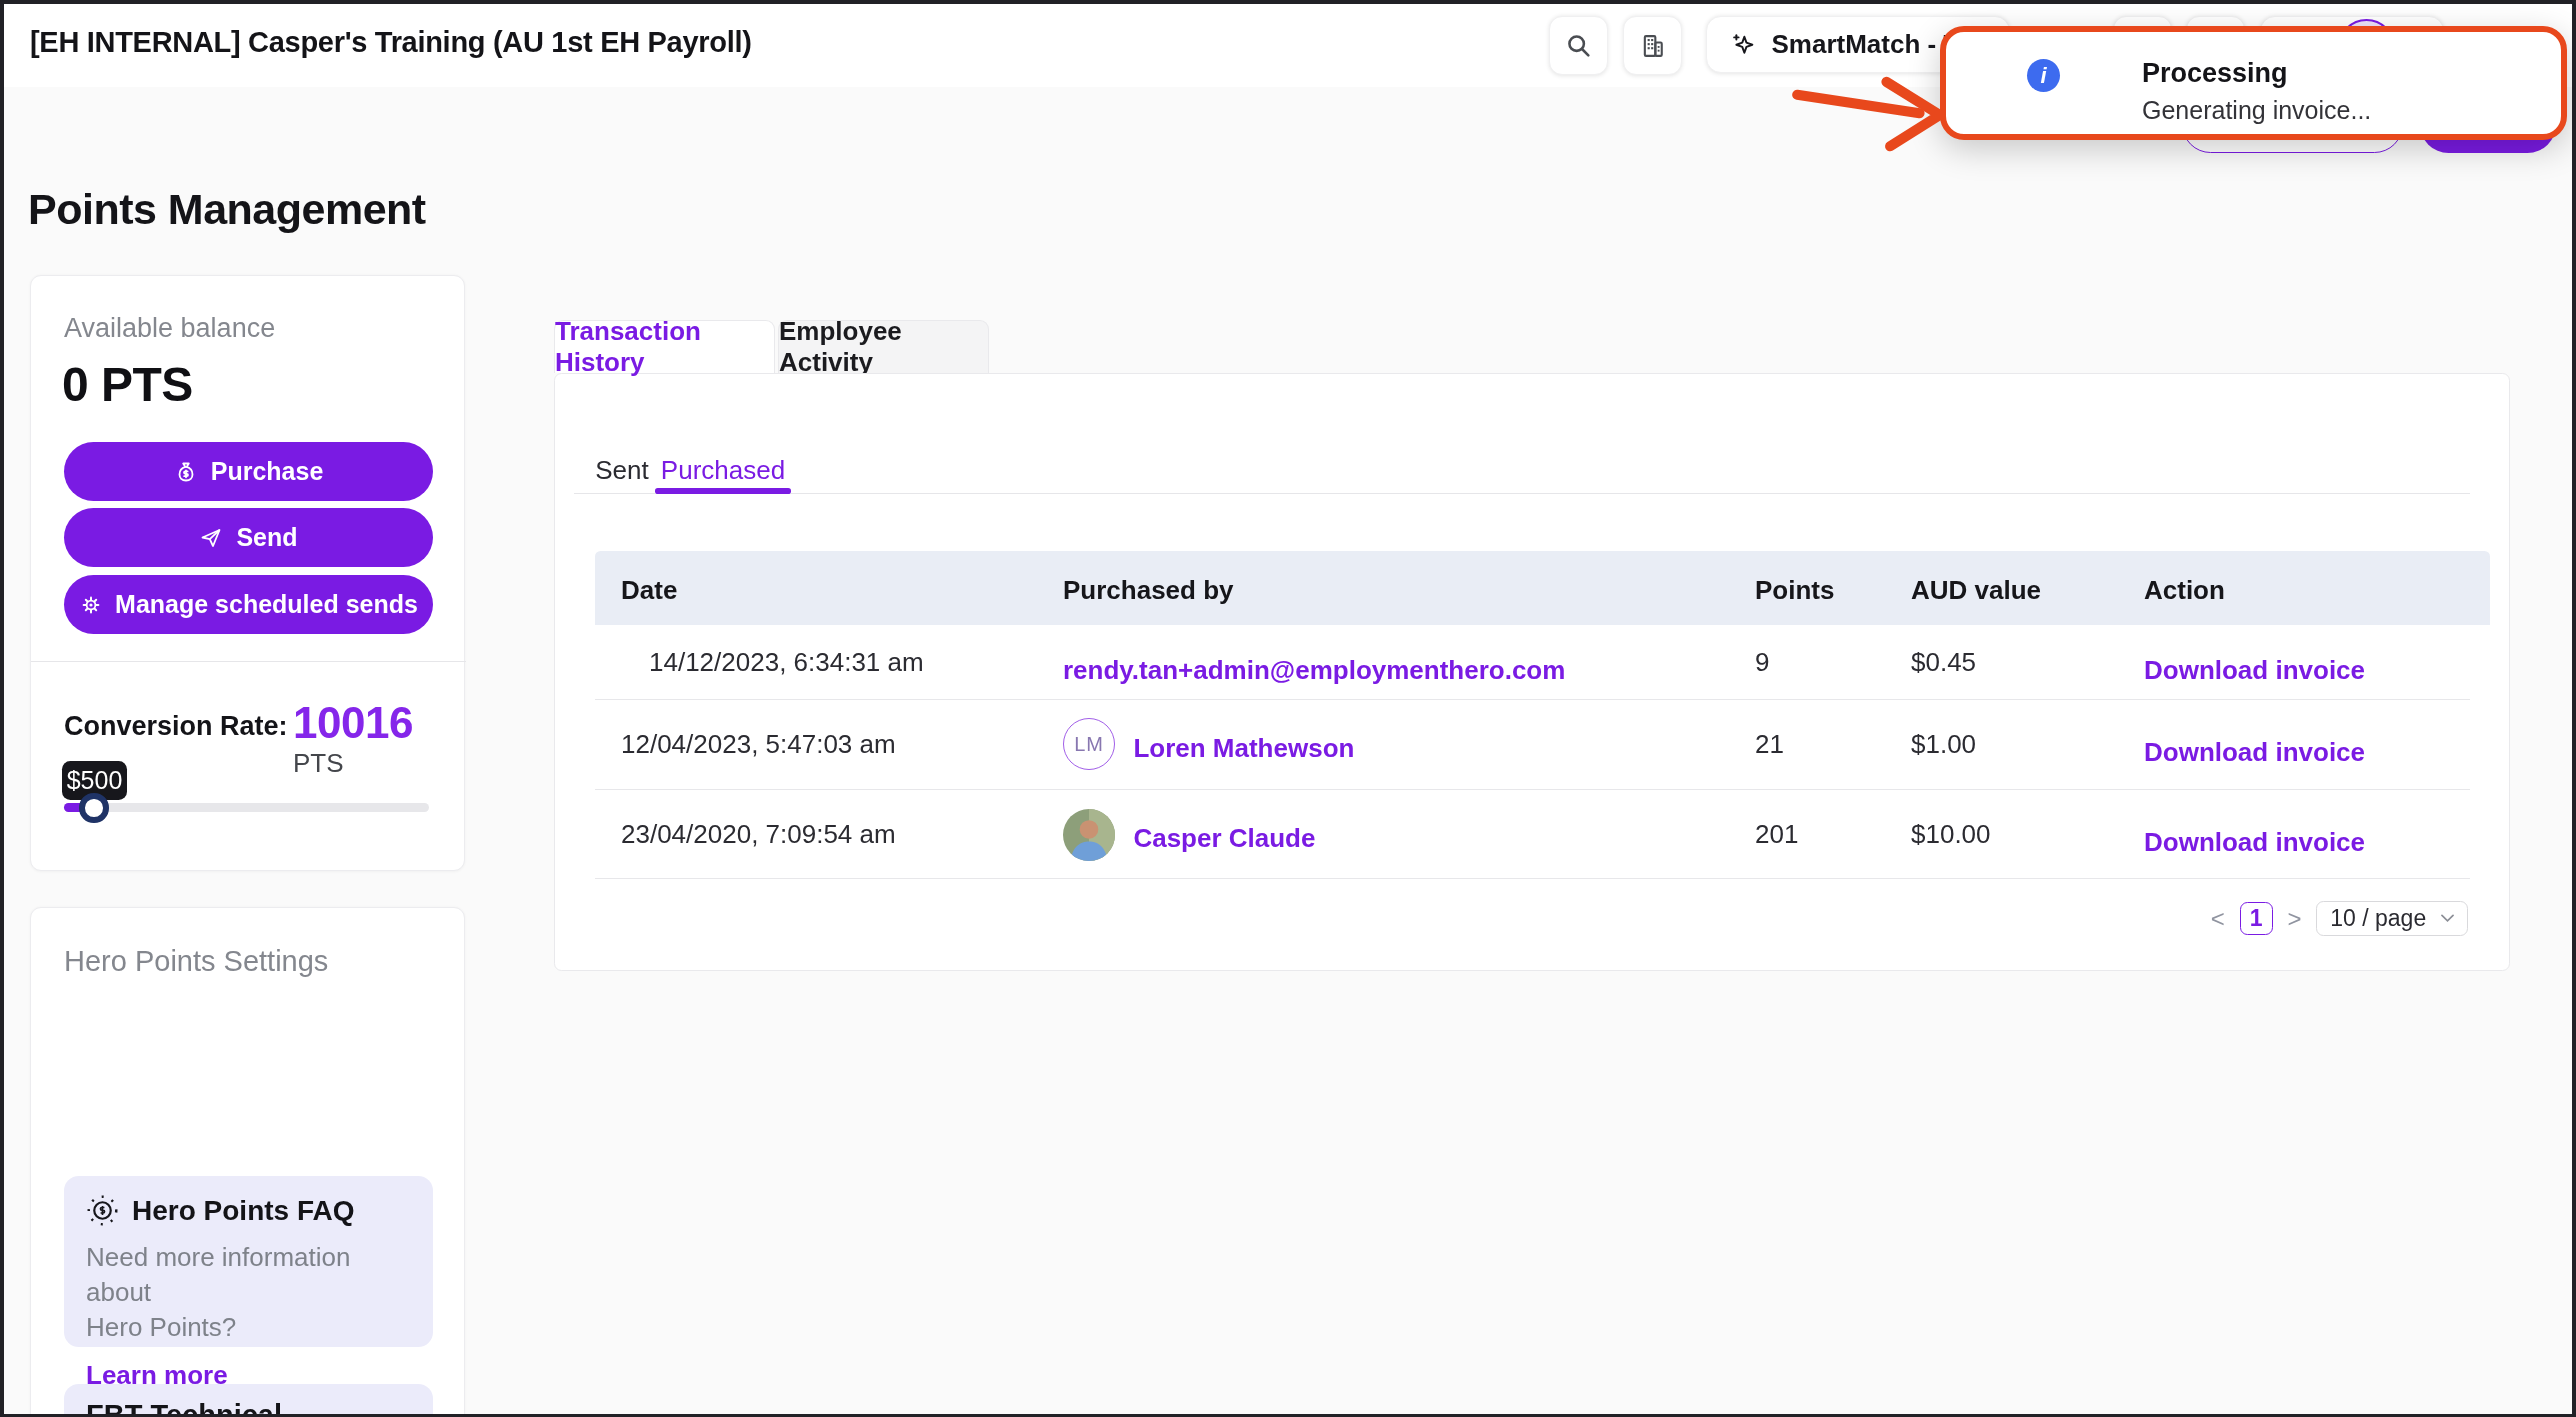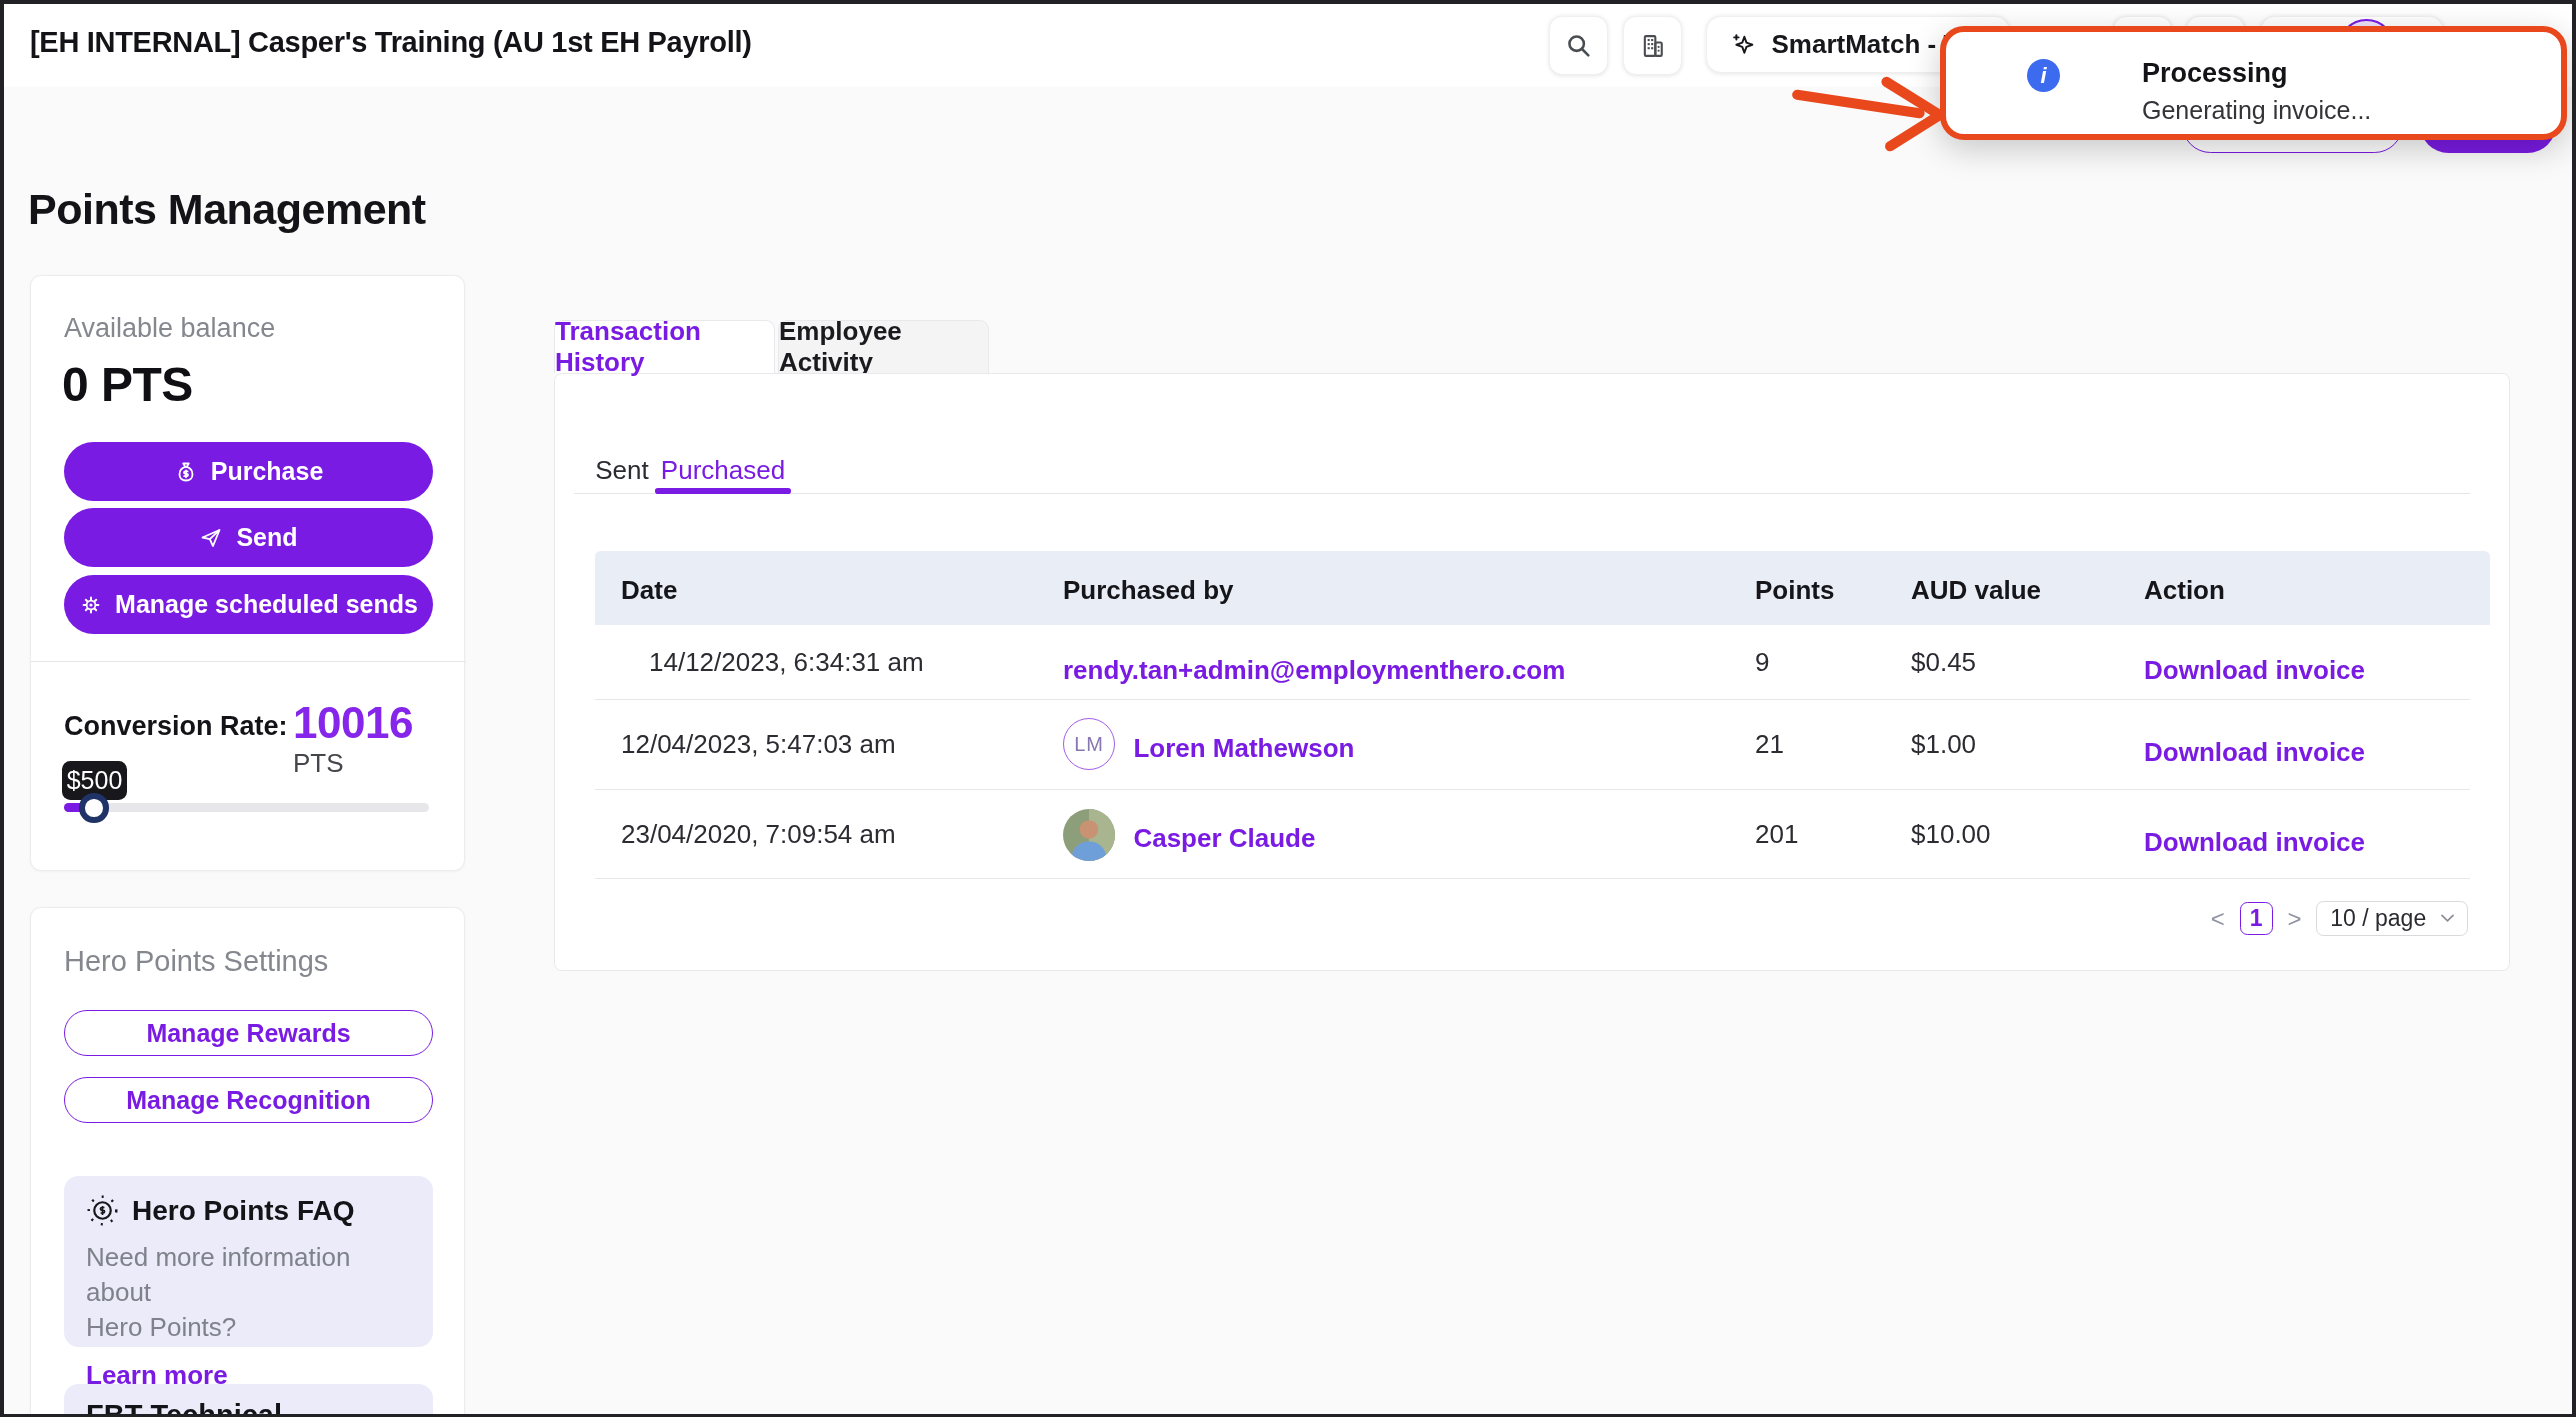--- a/index.html
+++ b/index.html
@@ -202,26 +202,20 @@
     <div class="abs tooltip-tri" style="left:53px;top:522px;"></div>
 
     <div class="abs slider-track" style="left:33px;top:527px;width:365px;"></div>
     <div class="abs slider-fill" style="left:33px;top:527px;width:33px;"></div>
     <div class="abs slider-handle" style="left:48px;top:517px;"></div>
   </div>
 
   <div class="abs card" style="left:26px;top:903px;width:435px;height:553px;">
     <div class="abs gray-label" style="left:33px;top:37px;font-size:29px;">Hero Points Settings</div>
 
-    <div class="abs o-btn" style="top:102px;">
-      <span>Manage Rewards</span>
-    </div>
-    <div class="abs o-btn" style="top:169px;">
-      <span>Manage Recognition</span>
-    </div>
 
     <div class="abs faq-card" style="top:268px;height:171px;padding:18.4px 22px;">
       <div style="display:flex;align-items:center;gap:13px;">
         <span>
           <svg width="33" height="33" viewBox="0 0 24 24" fill="none" stroke="#17171c">
             <circle cx="12" cy="12" r="6" stroke-width="1.6"></circle>
             <circle cx="12" cy="12" r="10" stroke-width="1.8" stroke-dasharray="1.5 6.2"></circle>
             <path d="M13.4 9.8h-1.9a1 1 0 0 0 0 2h1a1 1 0 0 1 0 2h-1.9M12 8.8v6.4" stroke-width="1.2"></path>
           </svg>
         </span>

